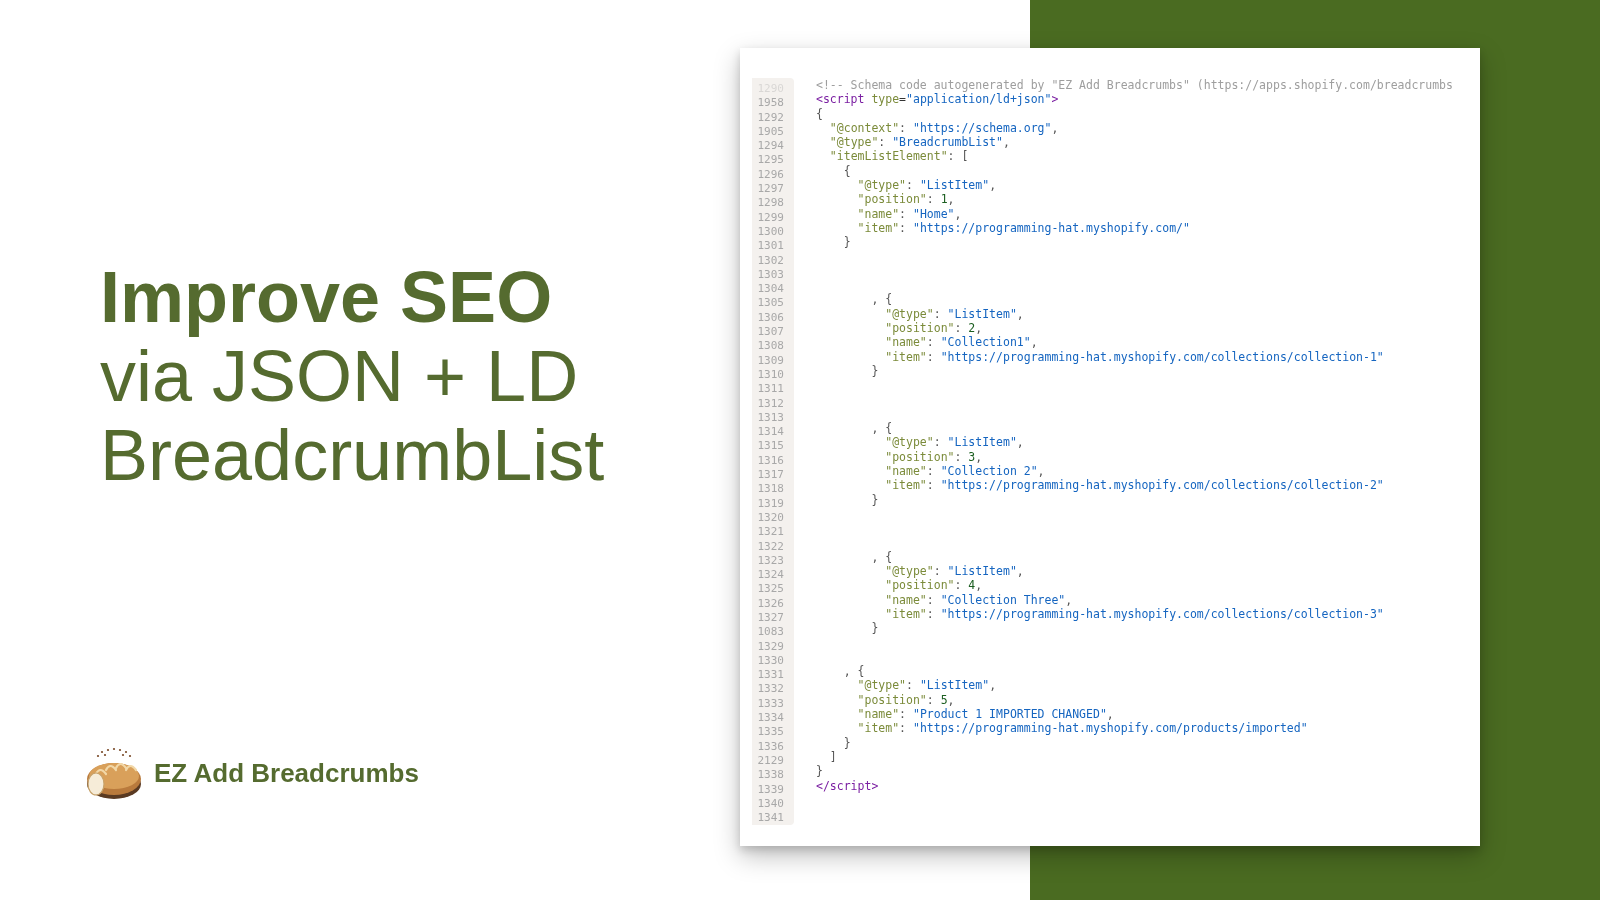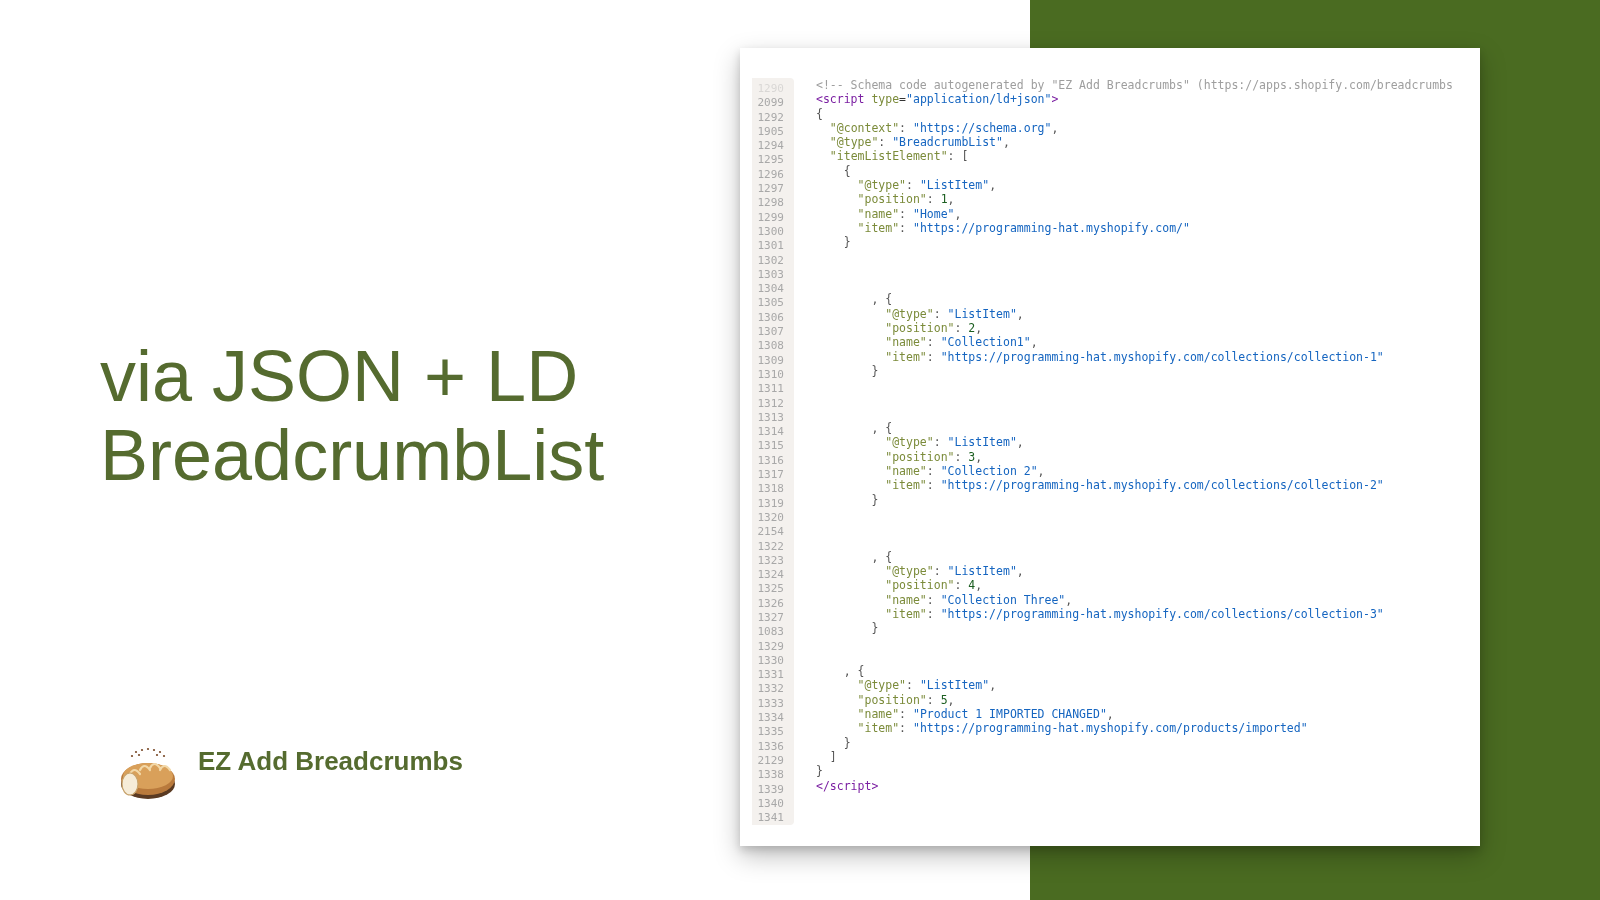--- a/index.html
+++ b/index.html
@@ -24,24 +24,25 @@
   .headline {
     font-size: 72px;
     line-height: 1.1;
     font-weight: 400;
     color: #556b2f;
   }
   .headline .bold { font-weight: 700; }
 
   .brand {
     position: absolute;
-    left: 116px;
+    left: 82px;
     bottom: 100px;
     display: flex;
-    gap: 18px;
+    align-items: center;
+    gap: 8px;
   }
   .brand-name {
     font-size: 26px;
     font-weight: 700;
     color: #556b2f;
   }
   .bread-icon { width: 64px; height: 54px; position: relative; }
 
   .code-card {
     position: absolute;
@@ -88,21 +89,21 @@
   .tok-num { color: #1b5e20; }   
   .tok-pun { color: #555; }      
 </style>
 </head>
 <body>
 
 <div class="green-band"></div>
 
 <div class="left-panel">
   <div class="headline">
-    <br>
+    <span class="bold">Improve SEO</span><br>
     <span>via JSON + LD</span><br>
     <span>BreadcrumbList</span><br>
   </div>
 </div>
 
 <div class="brand">
   <span class="bread-icon">
     <svg viewBox="0 0 64 54" width="64" height="54">
       <g>
         <circle cx="20" cy="6" r="1.1" fill="#7a4a28"></circle>
@@ -121,21 +122,21 @@
       <path d="M14 28 q4 -8 10 0 M24 24 q4 -8 10 0 M34 22 q4 -8 10 0 M44 24 q4 -8 10 0" stroke="#f2d8a8" stroke-width="2.2" fill="none" stroke-linecap="round"></path>
       <ellipse cx="14" cy="38" rx="8" ry="11" fill="#f6ecd8" stroke="#c7a26a" stroke-width="1.2"></ellipse>
     </svg>
   </span>
   <span class="brand-name">EZ Add Breadcrumbs</span>
 </div>
 
 <div class="code-card">
   <div class="gutter" id="gutter">
       <div style="opacity:.35">1290</div>
-      <div>2099</div>
+      <div>1958</div>
       <div>1292</div>
       <div>1905</div>
       <div>1294</div>
       <div>1295</div>
       <div>1296</div>
       <div>1297</div>
       <div>1298</div>
       <div>1299</div>
       <div>1300</div>
       <div>1301</div>
@@ -151,21 +152,21 @@
       <div>1311</div>
       <div>1312</div>
       <div>1313</div>
       <div>1314</div>
       <div>1315</div>
       <div>1316</div>
       <div>1317</div>
       <div>1318</div>
       <div>1319</div>
       <div>1320</div>
-      <div>2154</div>
+      <div>1321</div>
       <div>1322</div>
       <div>1323</div>
       <div>1324</div>
       <div>1325</div>
       <div>1326</div>
       <div>1327</div>
       <div>1083</div>
       <div>1329</div>
       <div>1330</div>
       <div>1331</div>

